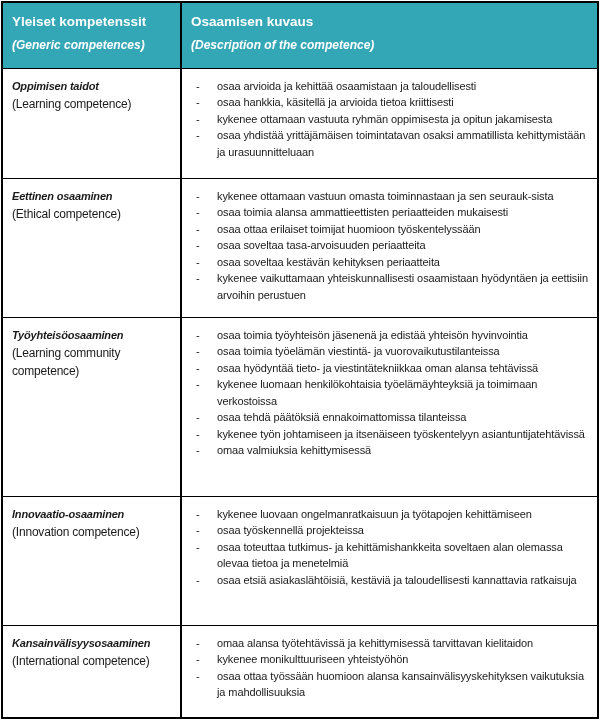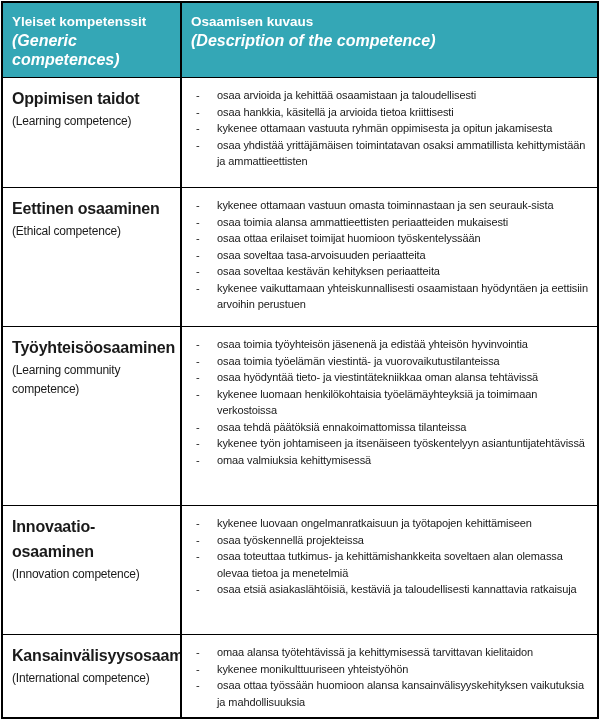--- a/index.html
+++ b/index.html
@@ -34,35 +34,36 @@
   .comp-table col.c1 { width: 179px; }
   .comp-table .col1 { border-right: 2px solid #000000; }
   
   thead th {
     background: #34A7B6;
     color: #ffffff;
     padding: 11px 6px 8px 9px;
     font-weight: bold;
   }
   .h-title { font-size: 13.5px; line-height: 1.25; }
-  .h-sub   { font-size: 16px; font-style: italic; line-height: 1.2; }
+  .h-sub   { font-size: 12px; font-style: italic; margin-top: 7px; line-height: 1.2; }
   
   tr.hrow  { height: 66px;  }
   tr.row-0 { height: 110px; }
   tr.row-1 { height: 139px; }
   tr.row-2 { height: 179px; }
   tr.row-3 { height: 129px; }
   tr.row-4 { height: auto;  }
   
   td.col1 { padding: 9px 5px 6px 9px; }
   .cell-title {
     font-weight: bold;
-    font-size: 16px;
+    font-size: 11px;
     line-height: 1.55;
     letter-spacing: -0.2px;
+    font-style: italic;
   }
   .cell-sub {
     font-size: 12px;
     line-height: 1.55;
     letter-spacing: -0.2px;
   }
   
   td.col2 { padding: 9px 6px 6px 0; }
   ul.bullets {
     list-style: none;
@@ -115,21 +116,21 @@
             <li>
                 <span class="dash">-</span>
                 <span class="item-text">osaa hankkia, käsitellä ja arvioida tietoa kriittisesti</span>
               </li>
             <li>
                 <span class="dash">-</span>
                 <span class="item-text">kykenee ottamaan vastuuta ryhmän oppimisesta ja opitun jakamisesta</span>
               </li>
             <li>
                 <span class="dash">-</span>
-                <span class="item-text">osaa yhdistää yrittäjämäisen toimintatavan osaksi ammatillista kehittymistään ja ammattieettisten</span>
+                <span class="item-text">osaa yhdistää yrittäjämäisen toimintatavan osaksi ammatillista kehittymistään ja urasuunnitteluaan</span>
               </li>
           </ul>
         </td>
       </tr>
 
       <tr class="row-1">
         <td class="col1">
           <div class="cell-title">Eettinen osaaminen</div>
           <div class="cell-sub">(Ethical competence)</div>
         </td>

